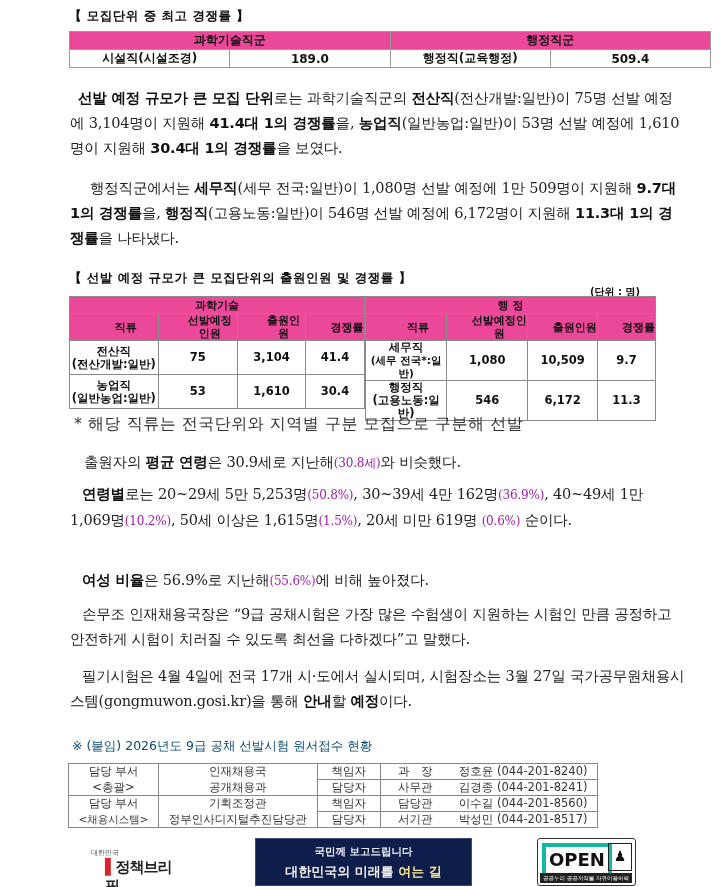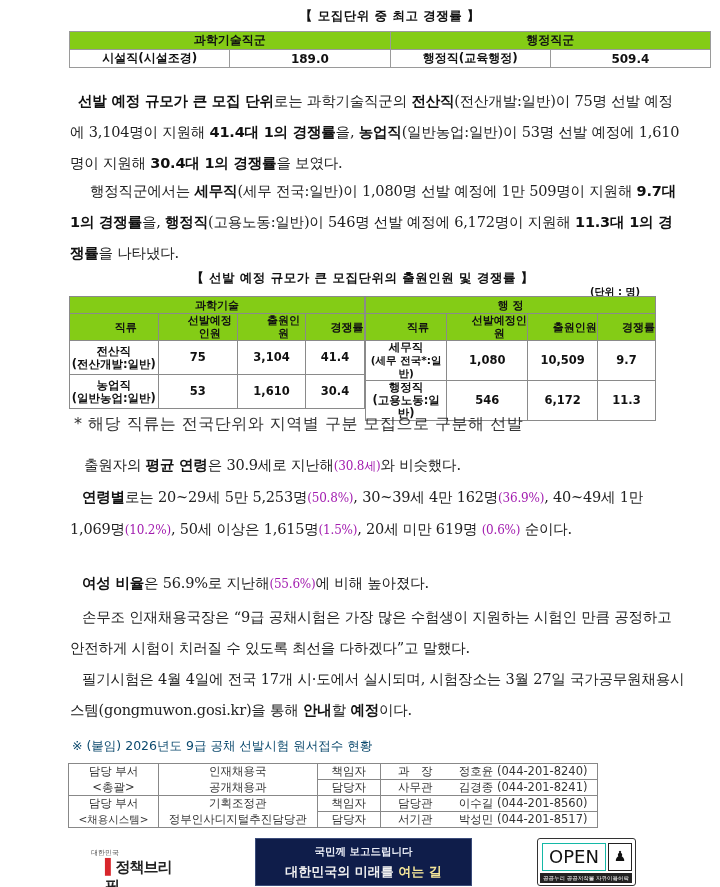--- a/index.html
+++ b/index.html
@@ -1,25 +1,25 @@
 <!DOCTYPE html>
 <html><head>
 <meta charset="utf-8">
 <style>
   html, body { margin: 0; padding: 0; background: #ffffff; }
   body { width: 720px; height: 887px; position: relative; overflow: hidden;
          font-family: "DejaVu Sans", "Liberation Sans", sans-serif; color: #111; }
   .abs { position: absolute; }
-  .caption { font-weight: bold; font-size: 12.5px; text-align: center; letter-spacing: 0.5px; }
+  .caption { font-weight: bold; font-size: 12.5px; text-align: left; letter-spacing: 0.5px; }
   table { border-collapse: collapse; table-layout: fixed; }
   .t1 { position: absolute; left: 69px; top: 31px; width: 642px; font-size: 12px; font-weight: bold; }
   .t1 td { border: 1px solid #9a9a9a; text-align: center; height: 17px; padding: 0; }
-  .hdr { background: #84cc16; border-radius: 9px; }
+  .hdr { background: #ec4899; border-radius: 9px; }
   .para { position: absolute; left: 70px; width: 615px; font-family: "DejaVu Serif", "Liberation Serif", serif;
-          font-size: 14.5px; line-height: 31px; color: #222; letter-spacing: -0.2px; }
+          font-size: 14.5px; line-height: 25px; color: #222; letter-spacing: -0.2px; }
   .para b { font-family: "DejaVu Sans", "Liberation Sans", sans-serif; font-weight: bold; color: #111; }
   .para .sm { font-size: 12px; color: #a21caf; }
   .t2 { position: absolute; left: 69px; top: 296px; width: 296px; font-size: 11px; font-weight: bold; }
   .t3 { position: absolute; left: 365px; top: 296px; width: 291px; font-size: 11px; font-weight: bold; }
   .t2 td, .t3 td { border: 1px solid #8a8a8a; text-align: center; padding: 0; line-height: 13px; }
   .t2 .h1 td, .t3 .h1 td { height: 16px; }
   .t2 .h2 td, .t3 .h2 td { height: 18px; padding-left: 24px; }
   .t2 .r td, .t3 .r td { height: 33px; font-size: 11.5px; }
   .note { position: absolute; left: 74px; top: 414px; font-size: 16px; color: #333; letter-spacing: 0.5px; }
   .unit { position: absolute; left: 590px; top: 285px; font-size: 10px; font-weight: bold; }
@@ -216,16 +216,16 @@
 </div>
 
 <div class="banner">
   <div class="l1">국민께 보고드립니다</div>
   <div class="l2">
     <span>대한민국의 </span><span>미래를 </span><span class="hl">여는 길</span>
   </div>
 </div>
 
 <div class="open">
-  <div style="position:absolute; left:4px; top:4px; width:62px; height:26px; border:1px solid #14b8a6; font-weight:normal; font-size:18px; line-height:26px; text-align:center; color:#111;">OPEN</div>
+  <div style="position:absolute; left:4px; top:4px; width:62px; height:26px; border:4px solid #14b8a6; font-weight:bold; font-size:18px; line-height:26px; text-align:center; color:#111;">OPEN</div>
   <div style="position:absolute; left:70px; top:4px; width:22px; height:26px; border:1px solid #222; text-align:center; font-size:14px; line-height:24px;">♟</div>
   <div style="position:absolute; left:2px; top:34px; width:92px; height:10px; background:#222; color:#fff; font-size:5.5px; line-height:10px; text-align:center;">공공누리 공공저작물 자유이용허락</div>
 </div>
 
 </body></html>

